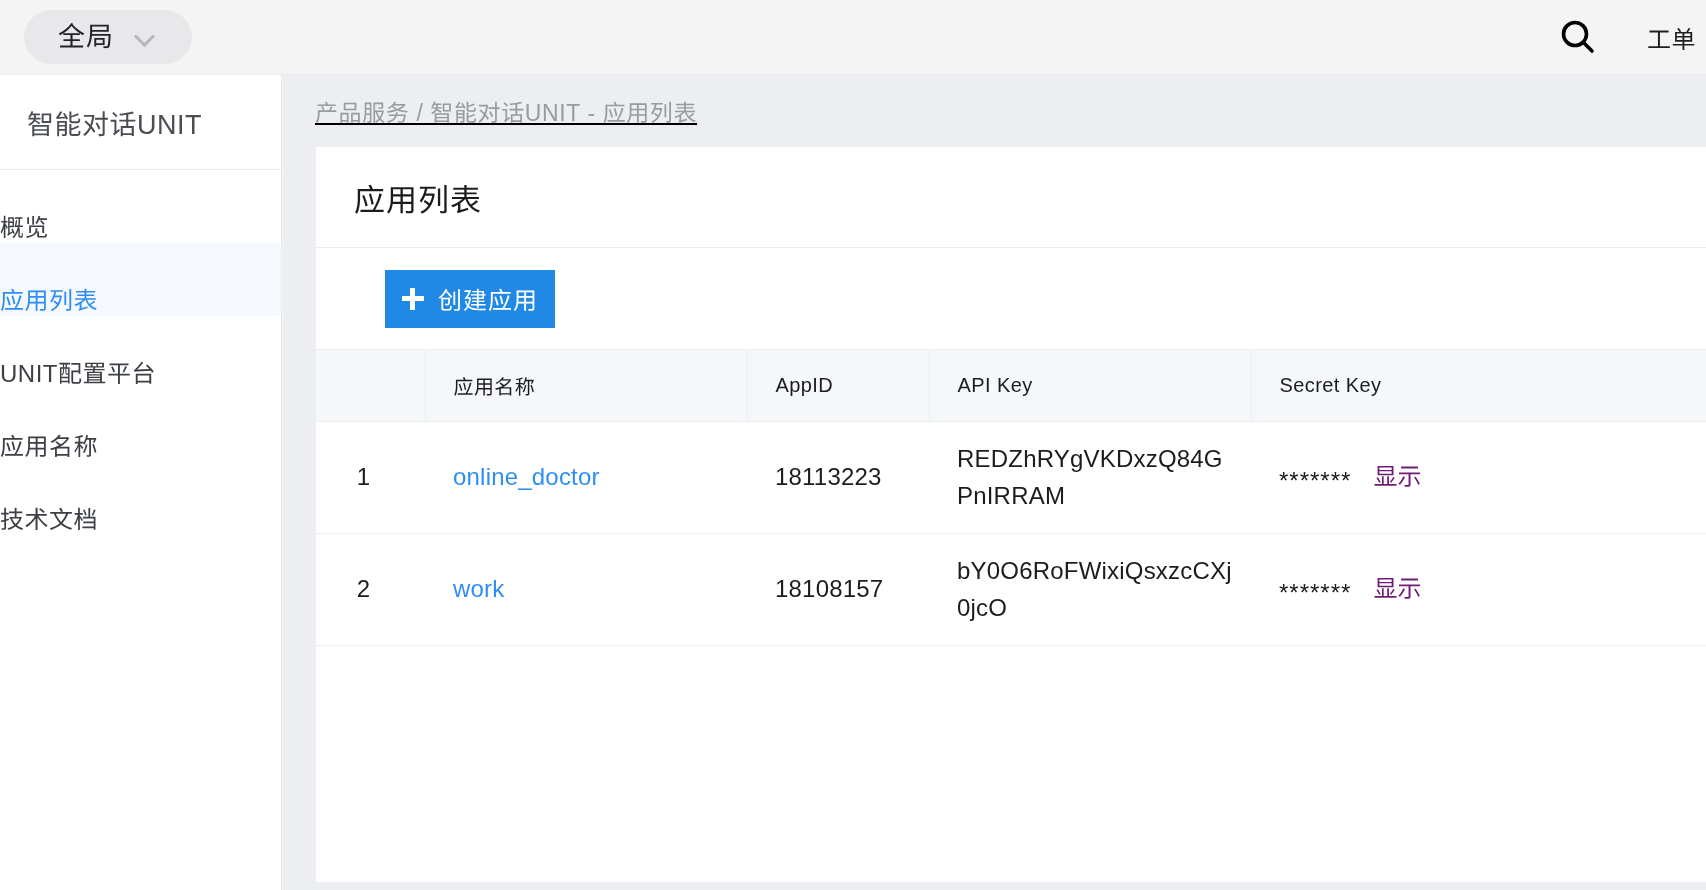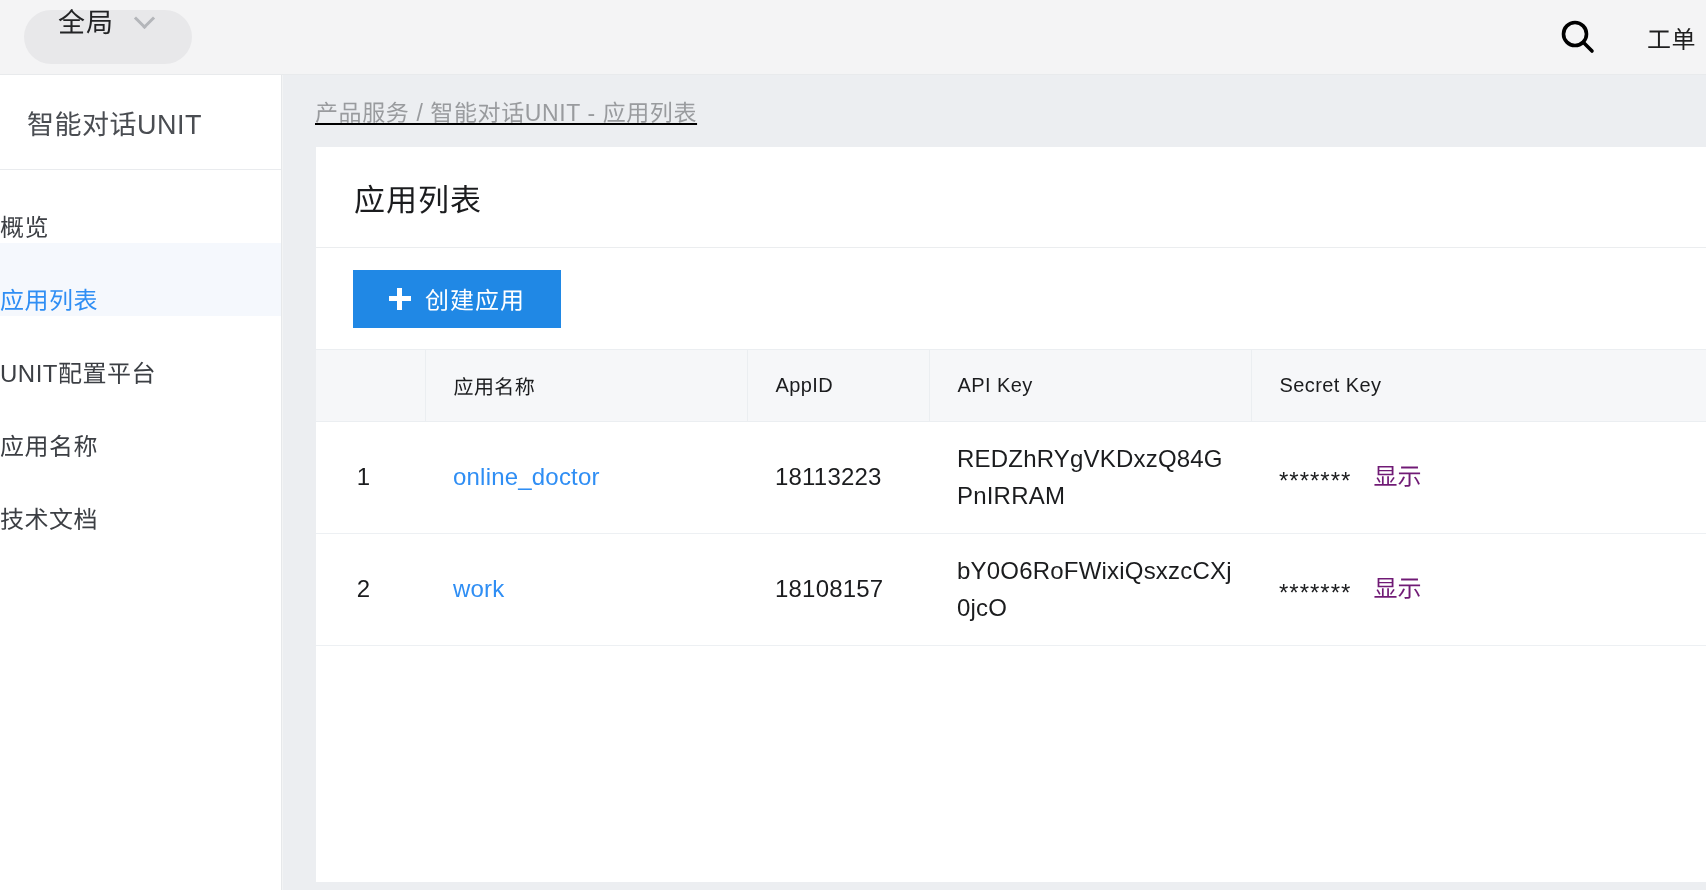--- a/index.html
+++ b/index.html
@@ -31,21 +31,21 @@
     border-bottom: 1px solid #e8eaec;
   }
   .scope-pill {
     margin-left: 24px;
     height: 54px;
     min-width: 168px;
     padding: 0 26px 0 34px;
     border-radius: 27px;
     background: #e8e8ea;
     display: flex;
-    align-items: flex-start;
+    align-items: center;
     gap: 22px;
     cursor: pointer;
   }
   .scope-pill .scope-label {
     font-size: 27px;
     color: #222325;
     letter-spacing: 1px;
     line-height: 1;
   }
   .chevron-down {
@@ -171,25 +171,26 @@
     padding-left: 37px;
   }
   .btn-primary {
     height: 58px;
     background: #2088e5;
     color: #ffffff;
     border: none;
     display: inline-flex;
     align-items: center;
     gap: 14px;
-    padding: 0 36px;
+    padding: 0 17px;
     font-size: 24px;
     font-family: inherit;
     letter-spacing: 1px;
     cursor: pointer;
+    margin-left: 32px;
   }
   .plus-icon {
     display: inline-block;
     width: 22px; height: 22px;
     position: relative;
     flex: none;
   }
   .plus-icon::before, .plus-icon::after {
     content: "";
     position: absolute;

